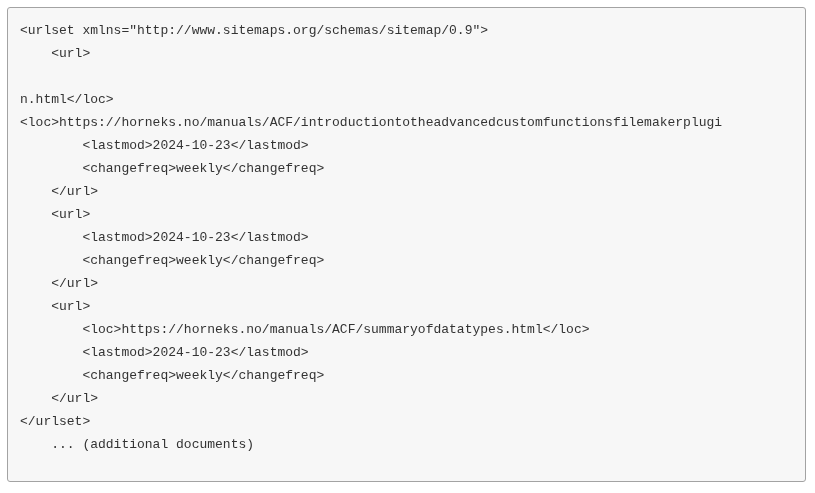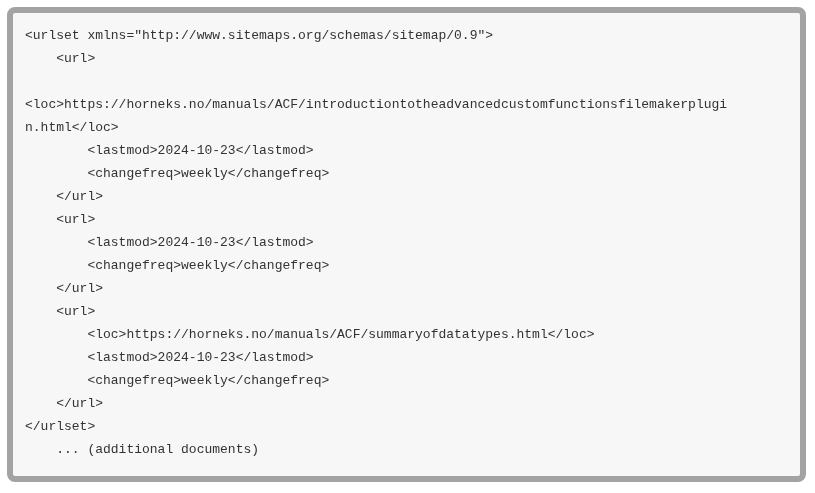--- a/index.html
+++ b/index.html
@@ -3,42 +3,42 @@
   <meta charset="utf-8">
   <style>
     html, body { margin: 0; padding: 0; background: #ffffff; }
     body { width: 815px; height: 493px; position: relative; overflow: hidden; }
     .code-block {
       position: absolute;
       left: 7px; top: 7px;
       width: 799px; height: 475px;
       box-sizing: border-box;
       background: #f7f7f7;
-      border: 6px solid #a3a3a3;
-      border-radius: 8px;
+      border: 1px solid #a3a3a3;
+      border-radius: 3px;
       padding: 11px 12px 0 12px;
     }
     .code-line {
       font-family: "Liberation Mono", "DejaVu Sans Mono", monospace;
       font-size: 13px;
       line-height: 23px;
       height: 23px;
       color: #333333;
       white-space: pre;
     }
   </style>
 </head>
 <body>
 
 <div class="code-block">
   <div class="code-line">&lt;urlset xmlns="http://www.sitemaps.org/schemas/sitemap/0.9"&gt;</div>
   <div class="code-line">    &lt;url&gt;</div>
   <div class="code-line"></div>
+  <div class="code-line">n.html&lt;/loc&gt;</div>
   <div class="code-line">&lt;loc&gt;https://horneks.no/manuals/ACF/introductiontotheadvancedcustomfunctionsfilemakerplugi</div>
-  <div class="code-line">n.html&lt;/loc&gt;</div>
   <div class="code-line">        &lt;lastmod&gt;2024-10-23&lt;/lastmod&gt;</div>
   <div class="code-line">        &lt;changefreq&gt;weekly&lt;/changefreq&gt;</div>
   <div class="code-line">    &lt;/url&gt;</div>
   <div class="code-line">    &lt;url&gt;</div>
   <div class="code-line">        &lt;lastmod&gt;2024-10-23&lt;/lastmod&gt;</div>
   <div class="code-line">        &lt;changefreq&gt;weekly&lt;/changefreq&gt;</div>
   <div class="code-line">    &lt;/url&gt;</div>
   <div class="code-line">    &lt;url&gt;</div>
   <div class="code-line">        &lt;loc&gt;https://horneks.no/manuals/ACF/summaryofdatatypes.html&lt;/loc&gt;</div>
   <div class="code-line">        &lt;lastmod&gt;2024-10-23&lt;/lastmod&gt;</div>

